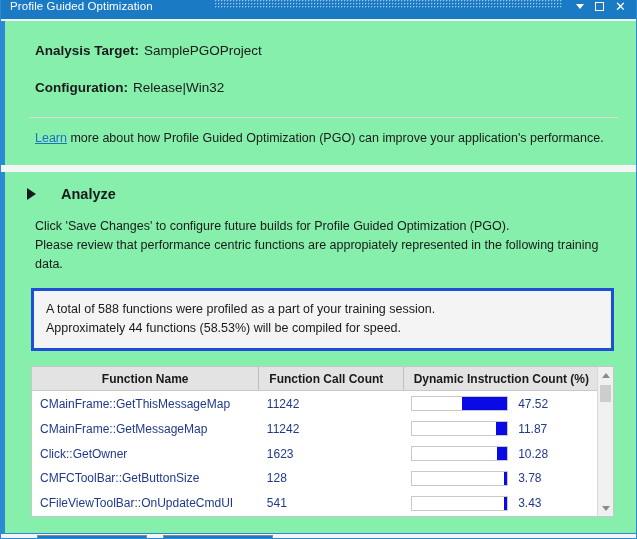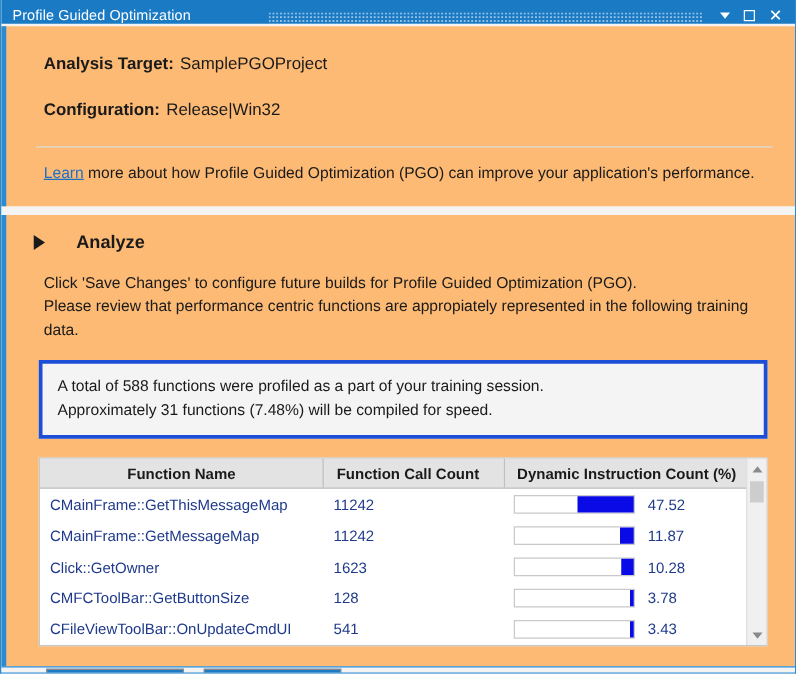--- a/index.html
+++ b/index.html
@@ -20,21 +20,21 @@
     border-top: none;
     overflow: hidden;
   }
 
   
   #titlebar {
     position: relative;
     height: 19px;
     background: #1a7ac4;
     display: flex;
-    align-items: flex-end;
+    align-items: flex-start;
     padding: 0 4px 0 9px;
     box-sizing: border-box;
   }
   #titlebar .title {
     color: #ffffff;
     font-size: 11.5px;
     white-space: nowrap;
     letter-spacing: 0.1px;
   }
   #titlebar .grip {
@@ -69,21 +69,21 @@
   }
   .ctrl-close {
     font-size: 13px;
     font-weight: 400;
     transform: translateY(-0.5px);
   }
 
   
   .panel {
     position: relative;
-    background: #fdba74;
+    background: #86efac;
     border-left: 4px solid #2a8ad4;
     box-sizing: border-box;
   }
   .panel-top {
     margin-top: 2px;
     height: 144px;
     padding: 0 12px;
   }
   .panel-main {
     margin-top: 7px;
@@ -335,21 +335,21 @@
       <span class="analyze-title">Analyze</span>
     </div>
 
     <div class="para">
       <div>Click 'Save Changes' to configure future builds for Profile Guided Optimization (PGO).</div>
       <div>Please review that performance centric functions are appropiately represented in the following training data.</div>
     </div>
 
     <div class="summary">
       <div>A total of 588 functions were profiled as a part of your training session.</div>
-      <div>Approximately 31 functions (7.48%) will be compiled for speed.</div>
+      <div>Approximately 44 functions (58.53%) will be compiled for speed.</div>
     </div>
 
     <div class="table-wrap">
       <table class="grid">
         <colgroup>
           <col style="width:242px">
           <col style="width:154px">
           <col style="width:185px">
         </colgroup>
         <thead>

